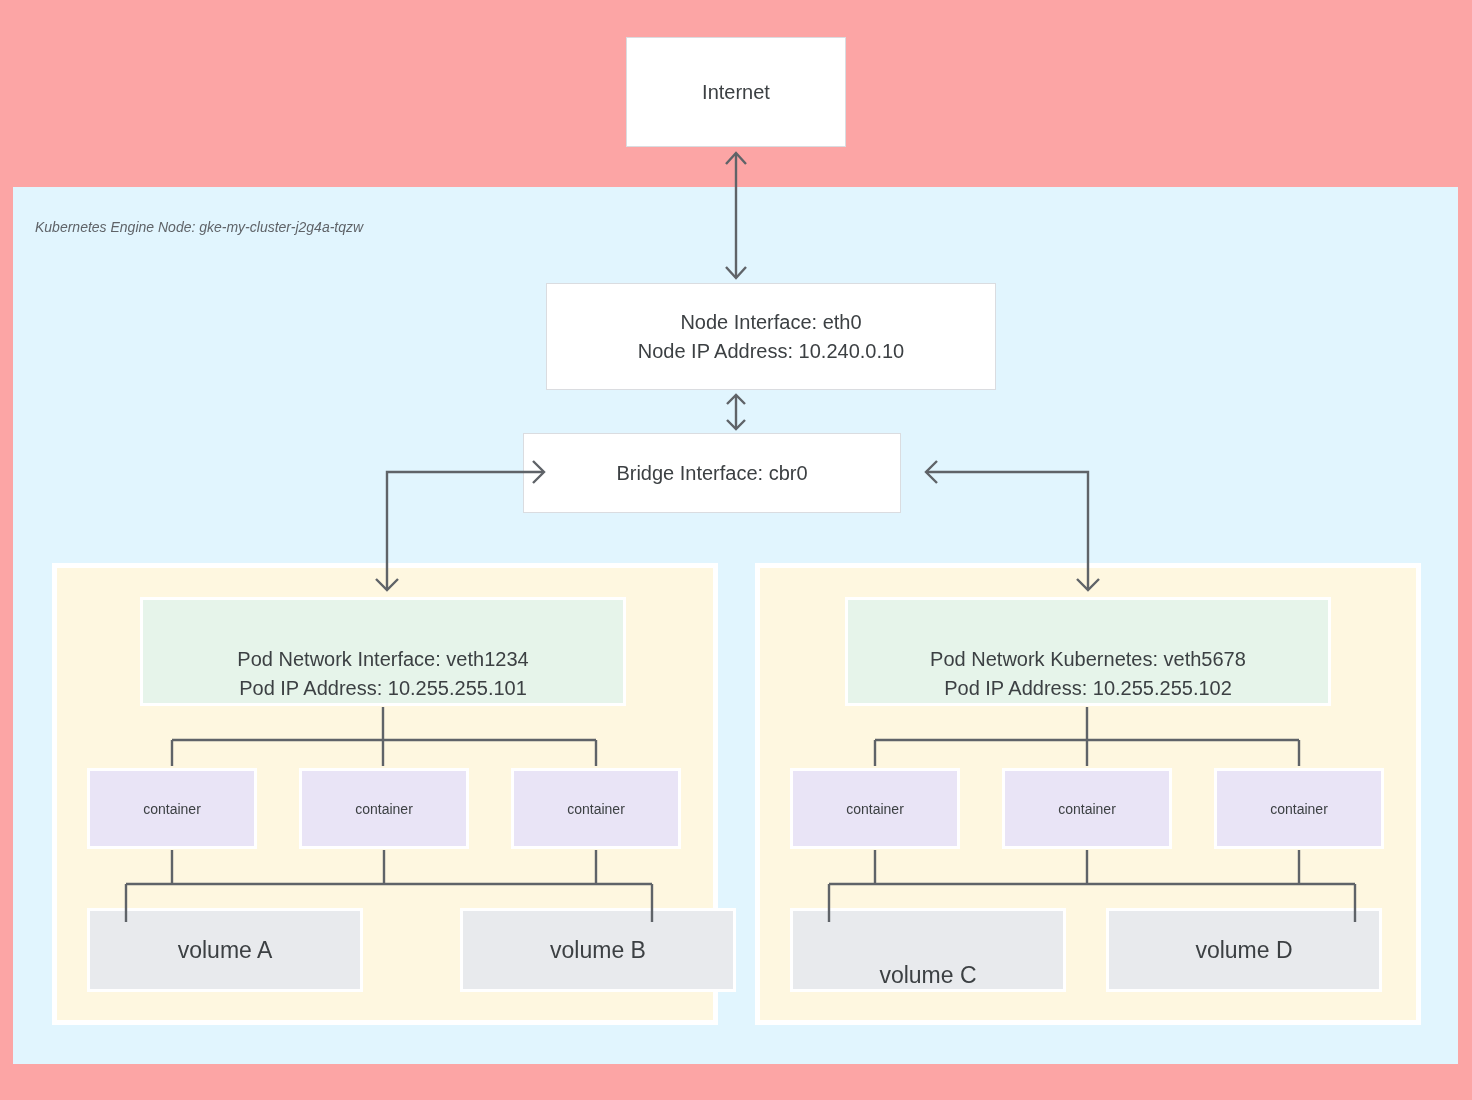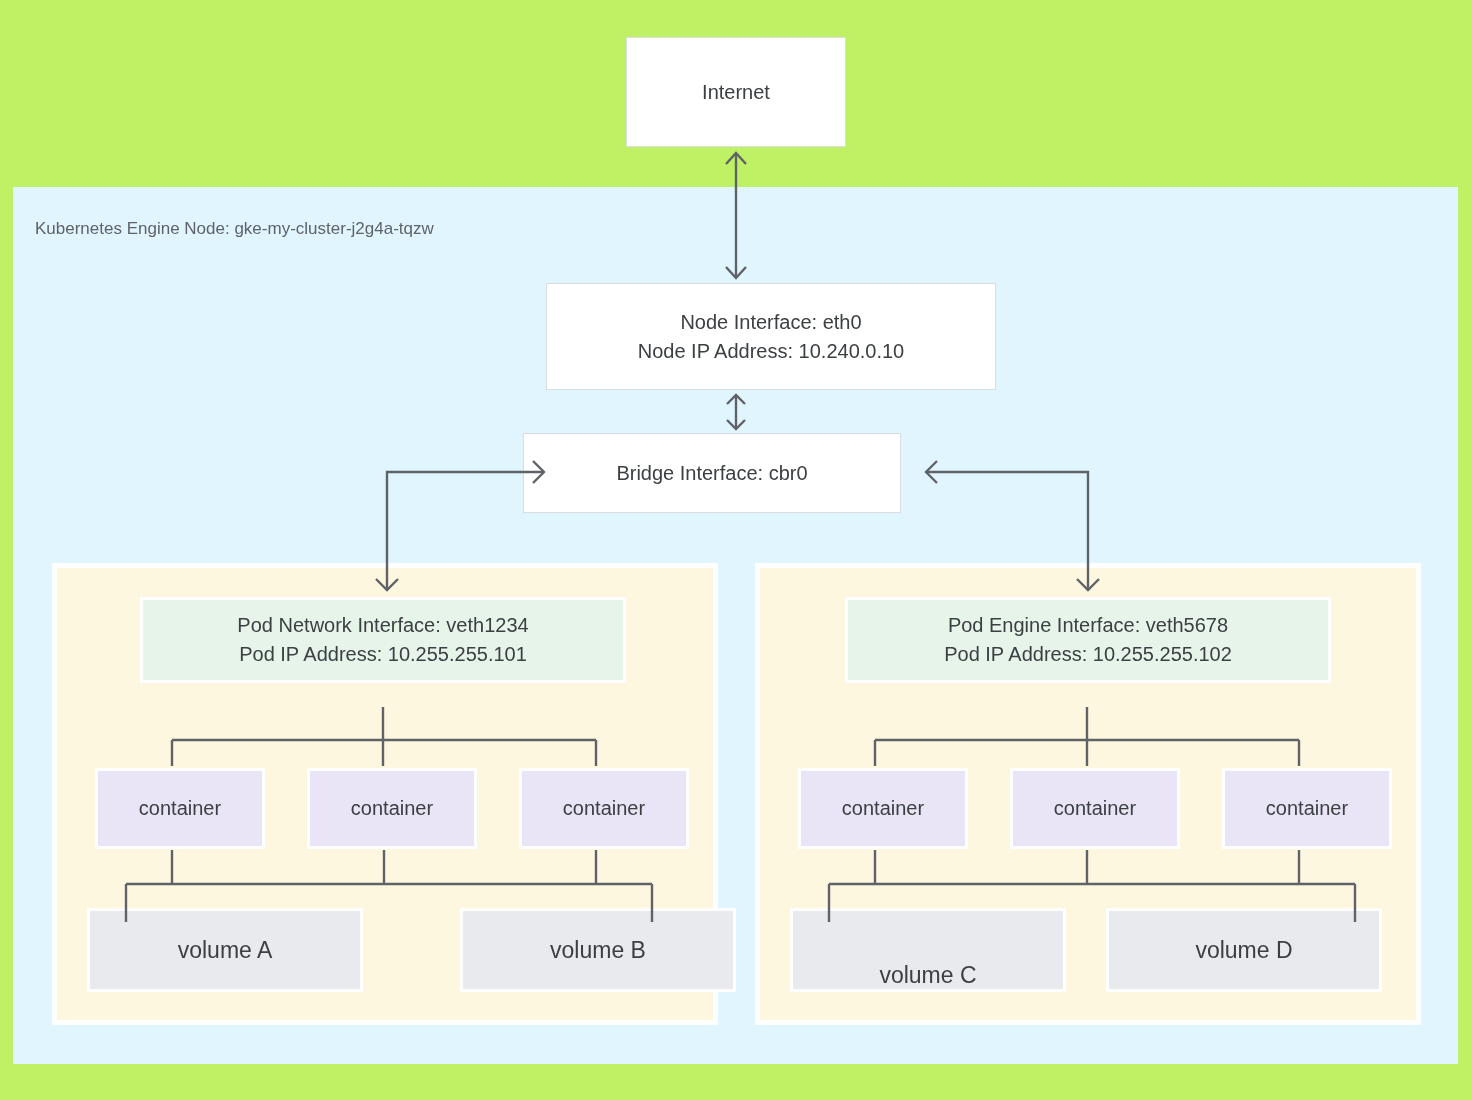--- a/index.html
+++ b/index.html
@@ -10,69 +10,69 @@
     --volume-bg:#e8eaed;
     --box-border:#dadce0;
     --line:#5f6368;
     --text:#3c4043;
     --label-text:#5f6368;
   }
   html,body{margin:0;padding:0;background:#ffffff;}
   .canvas{
     position:relative;
     width:1472px;height:1100px;
-    background:#bef264;
+    background:#fca5a5;
     font-family:"Liberation Sans", sans-serif;
     color:var(--text);
     overflow:hidden;
   }
   .abs{position:absolute;box-sizing:border-box;}
   .center{display:flex;align-items:center;justify-content:center;text-align:center;}
 
   .white-box{
     background:#ffffff;
     border:1.5px solid var(--box-border);
     font-size:20px;line-height:29px;color:var(--text);
   }
   .internet{left:626px;top:37px;width:220px;height:110px;}
   .node-region{
     left:13px;top:187px;width:1445px;height:877px;
     background:var(--node-bg);
   }
   .node-region-label{
     left:35px;top:219px;
-    font-size:17px;color:var(--label-text);
+    font-size:14px;color:var(--label-text);
     white-space:nowrap;
+    font-style:italic;
   }
   .node-iface{left:546px;top:283px;width:450px;height:107px;}
   .bridge{left:523px;top:433px;width:378px;height:80px;}
 
   .pod{
     top:563px;width:666px;height:462px;
     background:var(--pod-bg);
     border:5px solid #ffffff;
   }
   .pod-1{left:52px;}
   .pod-2{left:755px;}
 
   .green-box{
-    top:597px;width:486px;height:86px;
+    top:597px;width:486px;height:109px;
     background:var(--iface-bg);
     border:3.5px solid #ffffff;
-    font-size:20px;line-height:29px;
+    font-size:20px;line-height:29px;align-items:flex-end;
   }
   .green-1{left:140px;}
   .green-2{left:845px;}
 
   .container-box{
     top:768px;width:170px;height:81px;
     background:var(--container-bg);
     border:3.5px solid #ffffff;
-    font-size:20px;
-    margin-left:8px;
+    font-size:14px;
   }
   .c1a{left:87px;}  .c1b{left:299px;} .c1c{left:511px;}
   .c2a{left:790px;} .c2b{left:1002px;} .c2c{left:1214px;}
 
   .volume-box{
     top:908px;width:276px;height:84px;
     background:var(--volume-bg);
     border:3.5px solid #ffffff;
     font-size:23px;
   }
@@ -130,21 +130,21 @@
   <div class="abs center volume-box vA">
     <span>volume A</span>
   </div>
   <div class="abs center volume-box vB">
     <span>volume B</span>
   </div>
 
   <div class="abs pod pod-2"></div>
   <div class="abs center green-box green-2">
     <div>
-      <div>Pod Engine Interface: veth5678</div>
+      <div>Pod Network Kubernetes: veth5678</div>
       <div>Pod IP Address: 10.255.255.102</div>
     </div>
   </div>
   <div class="abs center container-box c2a">
     <span>container</span>
   </div>
   <div class="abs center container-box c2b">
     <span>container</span>
   </div>
   <div class="abs center container-box c2c">

